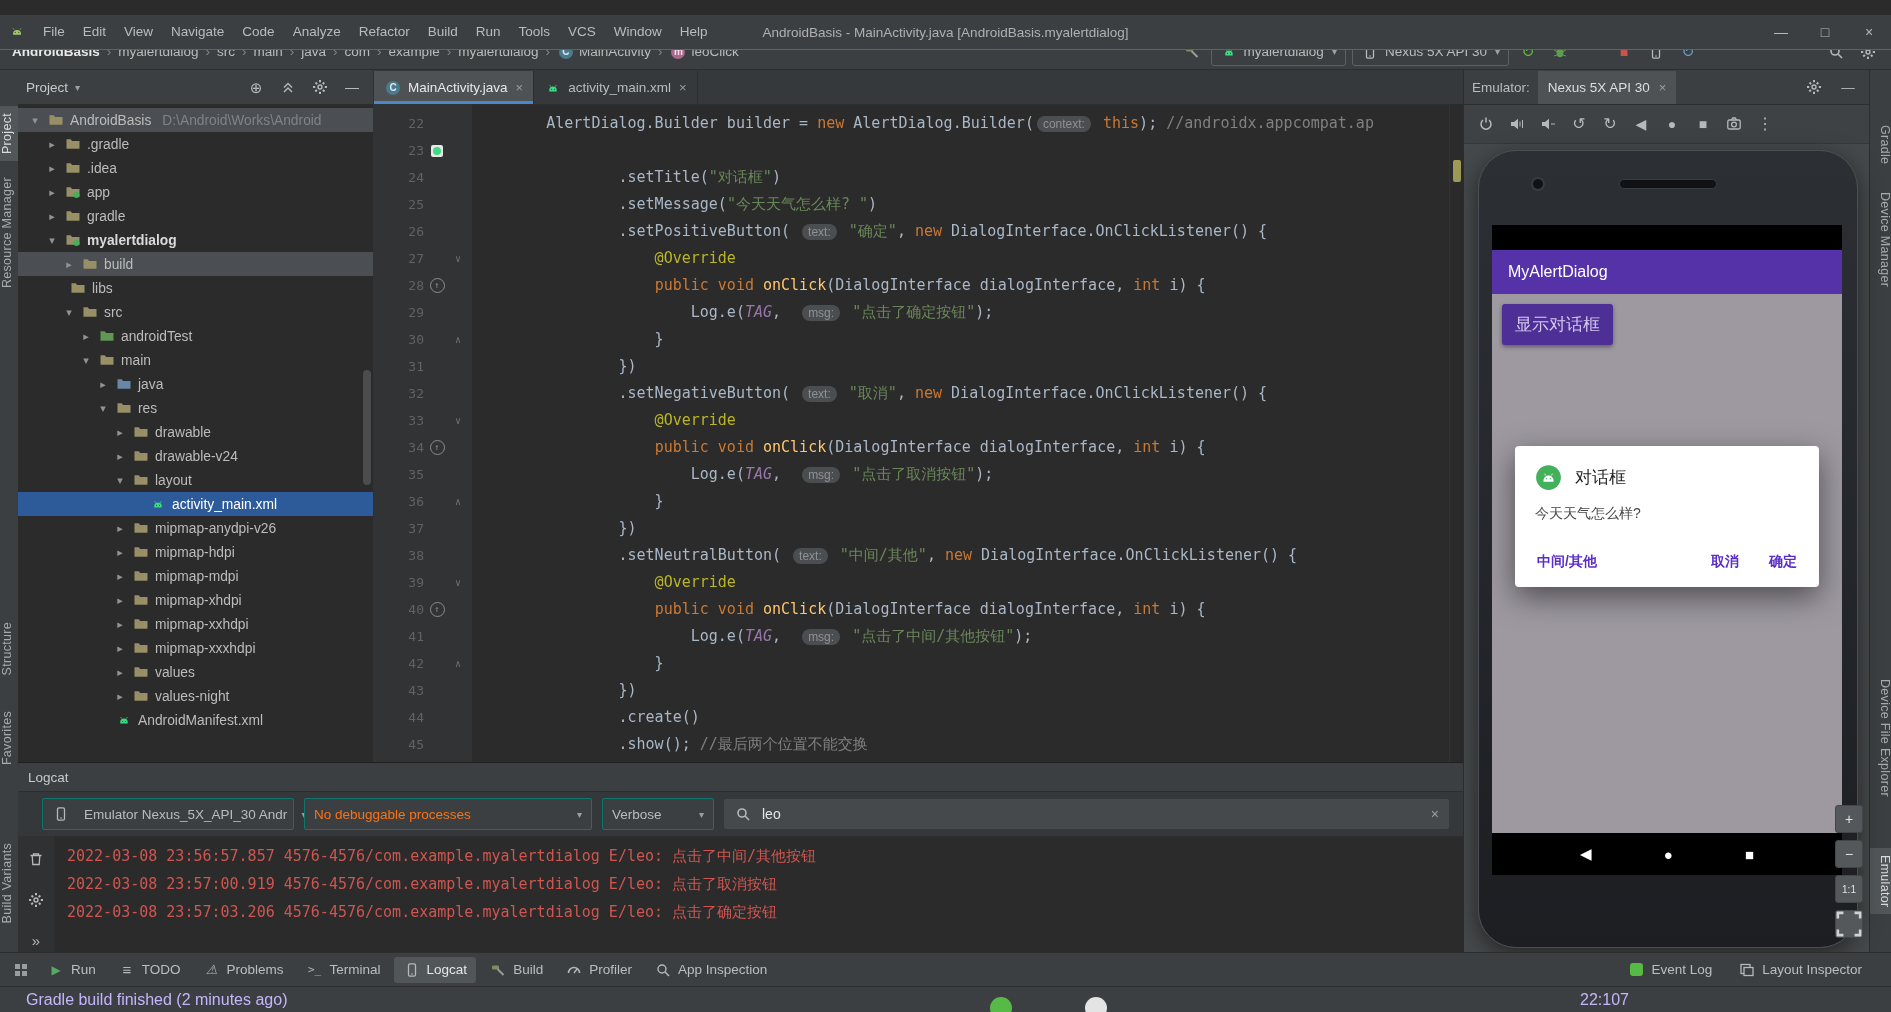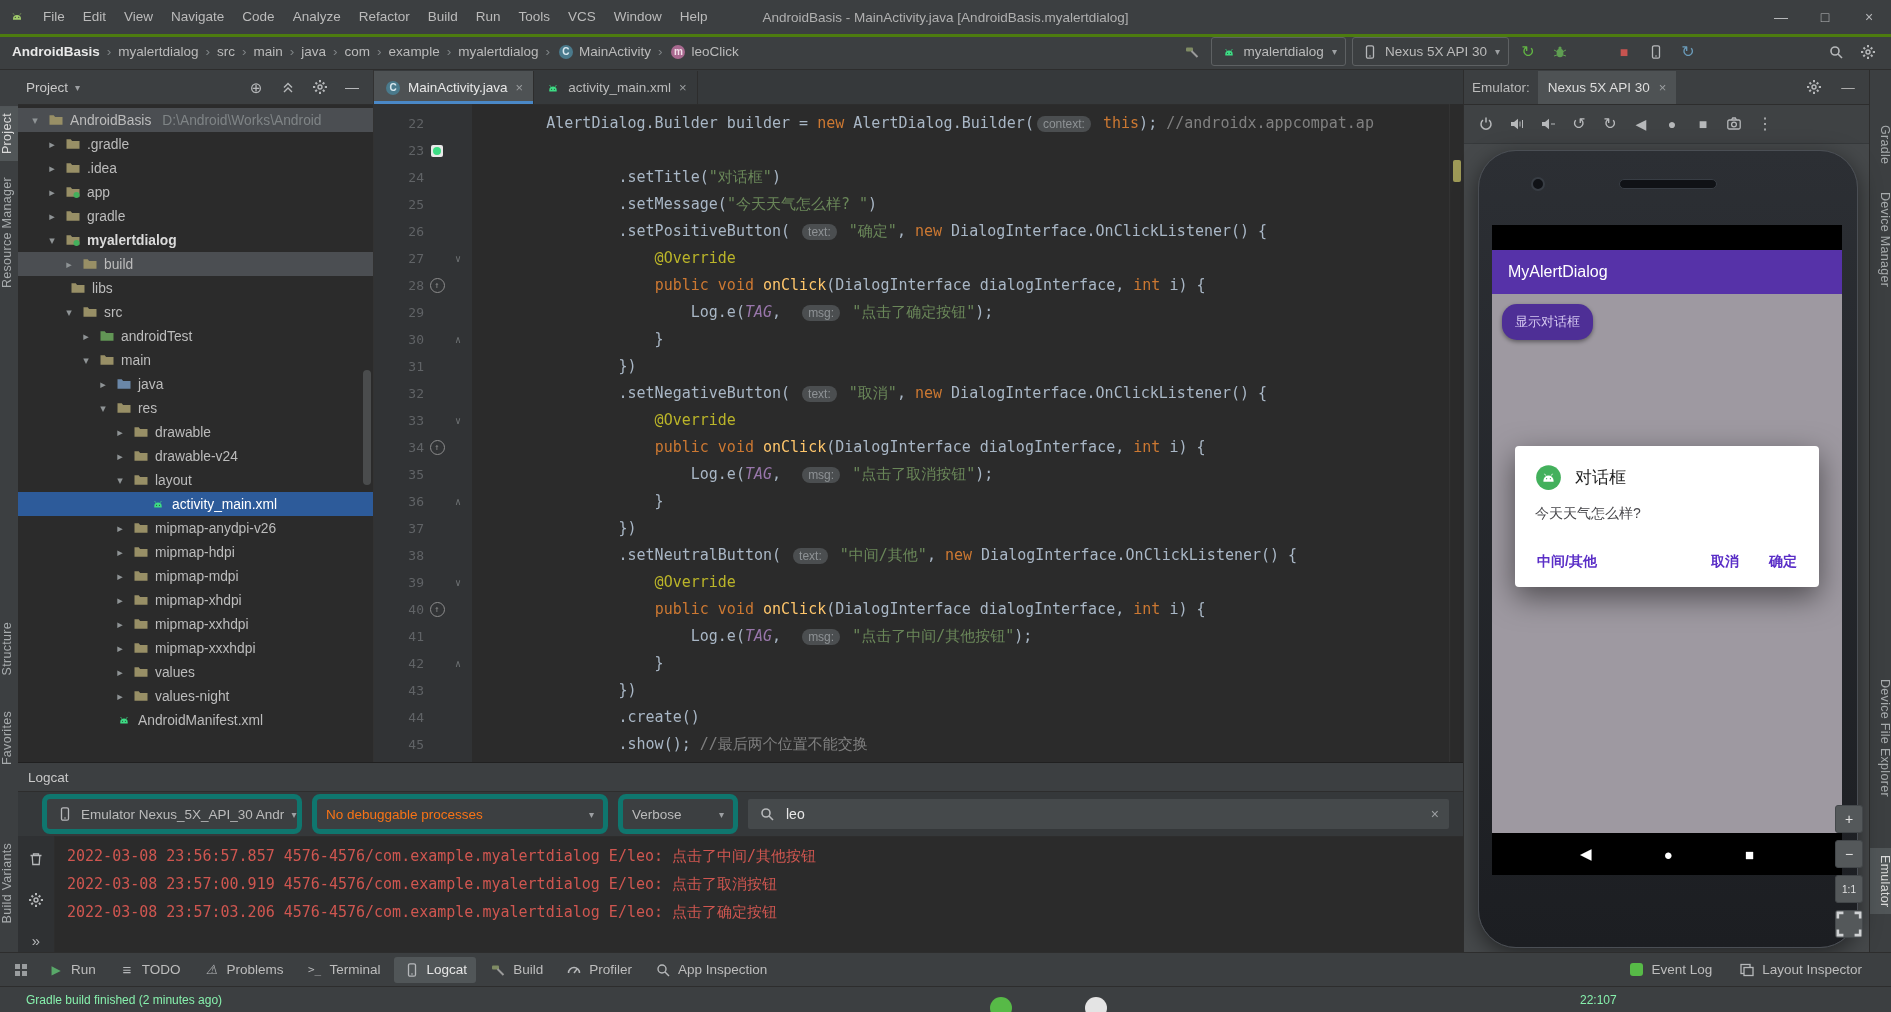--- a/index.html
+++ b/index.html
@@ -2,21 +2,21 @@
 <html><head>
 <meta charset="utf-8">
 <style>
   html,body{margin:0;padding:0;background:#1e1e1e;}
   #app{position:relative;width:1891px;height:1012px;background:#2b2b2b;color:#bbbbbb;
        font-family:"Liberation Sans",sans-serif;font-size:14px;overflow:hidden;user-select:none;}
   .ic svg,.tbtn svg{width:16px;height:16px;display:block}
   .ic{display:inline-flex;align-items:center;justify-content:center;width:18px;height:18px;flex:none}
   .g{font-style:normal;font-size:14px;line-height:1;color:#b6b8ba}
   
-  .titlebar{position:absolute;left:0;top:0;width:100%;height:34px;background:#3c3f41;border-bottom:3px solid #4d7c0f;display:flex;align-items:center;z-index:30}
+  .titlebar{position:absolute;left:0;top:15px;width:100%;height:34px;background:#3c3f41;border-bottom:1px solid #4d7c0f;display:flex;align-items:center;z-index:30}
   .titlebar .logo{margin:0 8px 0 8px}
   .menus{display:flex;z-index:2}
   .mi{padding:0 9px;font-size:13.5px;line-height:34px;cursor:default}
   .win-title{position:absolute;left:0;right:0;text-align:center;font-size:13.5px;color:#b0b0b0;pointer-events:none}
   .win-ctrls{margin-left:auto;display:flex;z-index:2}
   .win-ctrls .wc{width:44px;height:34px;display:flex;align-items:center;justify-content:center;font-size:14px;color:#cfcfcf}
   
   .toolbar2{position:absolute;left:0;top:34px;width:100%;height:36px;background:#3c3f41;border-bottom:1px solid #2d2d2d;display:flex;align-items:center;padding:0 10px;box-sizing:border-box;z-index:29}
   .crumbs{display:flex;align-items:center;font-size:13.5px;white-space:nowrap}
   .crumb{display:inline-flex;align-items:center;gap:4px;padding:0 2px;color:#bbb}
@@ -66,21 +66,21 @@
   .tk-d{color:#a9b7c6}.tk-k{color:#cc7832}.tk-s{color:#6a8759}.tk-c{color:#808080}
   .tk-f{color:#9876aa;font-style:italic}.tk-a{color:#bbb529}.tk-m{color:#ffc66b}
   .tk-h{background:#4b4e50;color:#8e9295;border-radius:8px;padding:1px 6px;margin:0 3px;font-size:12px;font-family:"Liberation Sans",sans-serif}
   .ovr{display:inline-flex;width:13px;height:13px;border:1px solid #8c8c8c;border-radius:50%;color:#8c8c8c;font-size:9px;align-items:center;justify-content:center;font-style:normal}
   .err-stripe{position:absolute;right:0;top:34px;width:13px;bottom:0;background:#2b2b2b;border-left:1px solid #333}
   .stripe-mark{position:absolute;right:2px;width:8px;height:22px;border-radius:2px;background:#b3ae5f;top:56px;opacity:.85}
   
   .logcat{position:absolute;left:18px;top:762px;width:1445px;height:190px;background:#2b2b2b;border-top:1px solid #202020}
   .lc-head{height:28px;background:#3c3f41;display:flex;align-items:center;padding:0 10px;font-size:13.5px;color:#c9c9c9;border-bottom:1px solid #2d2d2d}
   .lc-toolbar{height:44px;display:flex;align-items:center;gap:10px;padding:0 14px 0 24px;background:#35383a;border-bottom:1px solid #2d2d2d}
-  .lc-dd{display:flex;align-items:center;gap:7px;height:30px;border:5px solid #0f766e;border-radius:8px;background:#3c3f41;padding:0 9px;font-size:13.5px;white-space:nowrap}
+  .lc-dd{display:flex;align-items:center;gap:14px;height:30px;border:1px solid #0f766e;border-radius:2px;background:#3c3f41;padding:0 9px;font-size:13.5px;white-space:nowrap}
   .lc-dd.red span.lbl{color:#f97316}
   .lc-search{flex:1;display:flex;align-items:center;gap:8px;height:30px;background:#45494b;border-radius:2px;padding:0 10px;max-width:760px}
   .lc-search input{background:transparent;border:none;outline:none;color:#e6e6e6;font-size:14px;flex:1;font-family:"Liberation Sans",sans-serif}
   .lc-search .x{color:#9da0a3;font-size:14px}
   .lc-body{position:absolute;left:0;top:73px;right:0;bottom:0;display:flex}
   .lc-side{width:36px;display:flex;flex-direction:column;align-items:center;gap:16px;padding-top:10px;background:#2f3133;border-right:1px solid #2d2d2d}
   .lc-lines{flex:1;padding:6px 0 0 12px;font-family:"DejaVu Sans Mono",monospace;font-size:15px;line-height:28px;color:#cf5650;white-space:nowrap;overflow:hidden}
   
   .emu{position:absolute;left:1463px;top:70px;width:406px;height:882px;background:#46494b;border-left:1px solid #2d2d2d;box-sizing:border-box}
   .em-head{height:34px;background:#3c3f41;border-bottom:1px solid #2d2d2d;display:flex;align-items:center;padding:0 8px;gap:8px;font-size:13.5px}
@@ -94,21 +94,21 @@
   .ph-sbar{position:absolute;left:0;top:0;right:0;height:25px;background:#000;color:#fff;display:flex;align-items:center;padding:0 8px;font-size:11.5px;gap:5px}
   .mini-ic{display:inline-block;width:8px;height:8px;border:1px solid #e5e5e5;border-radius:50%}
   .mini-ic.sq{border-radius:2px}
   .ph-sbar .sp{flex:1}
   .lte{font-size:9px;letter-spacing:.5px}
   .sig{width:0;height:0;border-left:10px solid transparent;border-bottom:10px solid #fff}
   .bat{width:8px;height:13px;background:#fff;border-radius:1px;position:relative}
   .bat::before{content:"";position:absolute;top:-2px;left:2px;width:4px;height:2px;background:#fff}
   .ph-appbar{position:absolute;left:0;top:25px;right:0;height:44px;background:#5632a8;color:#fff;display:flex;align-items:center;padding:0 16px;font-size:16px}
   .ph-content{position:absolute;left:0;top:69px;right:0;bottom:42px;background:#9e99a1}
-  .ph-btn{position:absolute;left:10px;top:10px;background:#4e2f96;color:#d4c8f0;font-size:13px;padding:9px 13px;border-radius:15px;box-shadow:0 2px 4px rgba(0,0,0,.4)}
+  .ph-btn{position:absolute;left:10px;top:10px;background:#4e2f96;color:#d4c8f0;font-size:17px;padding:9px 13px;border-radius:3px;box-shadow:0 2px 4px rgba(0,0,0,.4)}
   .dlg{position:absolute;left:23px;top:152px;width:304px;background:#fff;border-radius:4px;box-shadow:0 10px 30px rgba(0,0,0,.5);padding:18px 20px 12px;box-sizing:border-box;color:#222}
   .dlg-title{display:flex;align-items:center;gap:13px;font-size:17px;color:#1f1f1f}
   .dlg-title .ic{width:27px;height:27px}
   .dlg-title .ic svg{width:27px;height:27px}
   .dlg-msg{margin-top:14px;font-size:14px;color:#48484c}
   .dlg-btns{margin-top:26px;display:flex;align-items:center;font-size:14px;font-weight:bold;color:#5a2ec7}
   .dlg-btns .spacer{flex:1}
   .dlg-btns .db{padding:4px 2px}
   .dlg-btns .db+.db{margin-left:26px}
   .ph-nav{position:absolute;left:0;bottom:0;right:0;height:42px;background:#000;display:flex;align-items:center;justify-content:space-around;padding:0 52px;color:#fff}
@@ -116,21 +116,21 @@
   .em-zoom{position:absolute;right:6px;top:735px;display:flex;flex-direction:column;gap:7px}
   .zbtn{width:26px;height:26px;background:#54585a;border:1px solid #43474a;border-radius:3px;color:#e2e2e2;display:flex;align-items:center;justify-content:center;font-size:14px}
   .zbtn.small{font-size:10px}
   
   .statusbar{position:absolute;left:0;top:952px;width:100%;height:34px;background:#3c3f41;border-top:1px solid #2d2d2d;display:flex;align-items:center;padding:0 8px;box-sizing:border-box;gap:4px}
   .sb-item{display:flex;align-items:center;gap:6px;padding:4px 9px;font-size:13.5px;color:#bdbdbd;border-radius:3px}
   .sb-item.on{background:#515658;color:#e6e6e6}
   .sb-right{margin-left:auto;display:flex;gap:8px;margin-right:12px}
   .termg{font-family:"DejaVu Sans Mono",monospace;font-size:11px;color:#b6b8ba}
   .evt{display:inline-block;width:13px;height:13px;border-radius:3px;background:#57ba47}
-  .bottombar{position:absolute;left:0;top:986px;width:100%;height:26px;background:#3c3f41;border-top:1px solid #2d2d2d;font-size:12px;color:#86efac;display:flex;align-items:center}
+  .bottombar{position:absolute;left:0;top:986px;width:100%;height:26px;background:#3c3f41;border-top:1px solid #2d2d2d;font-size:16px;color:#c4b5fd;display:flex;align-items:center}
   .bb-msg{margin-left:26px}
   .bb-caret{position:absolute;left:1580px}
   .taskbar-ic{position:absolute;top:10px;width:22px;height:22px;border-radius:50%}
   .warn-g{color:#b6b8ba;font-size:13px}
 </style>
 </head>
 <body>
 
 <div id="app">
 

